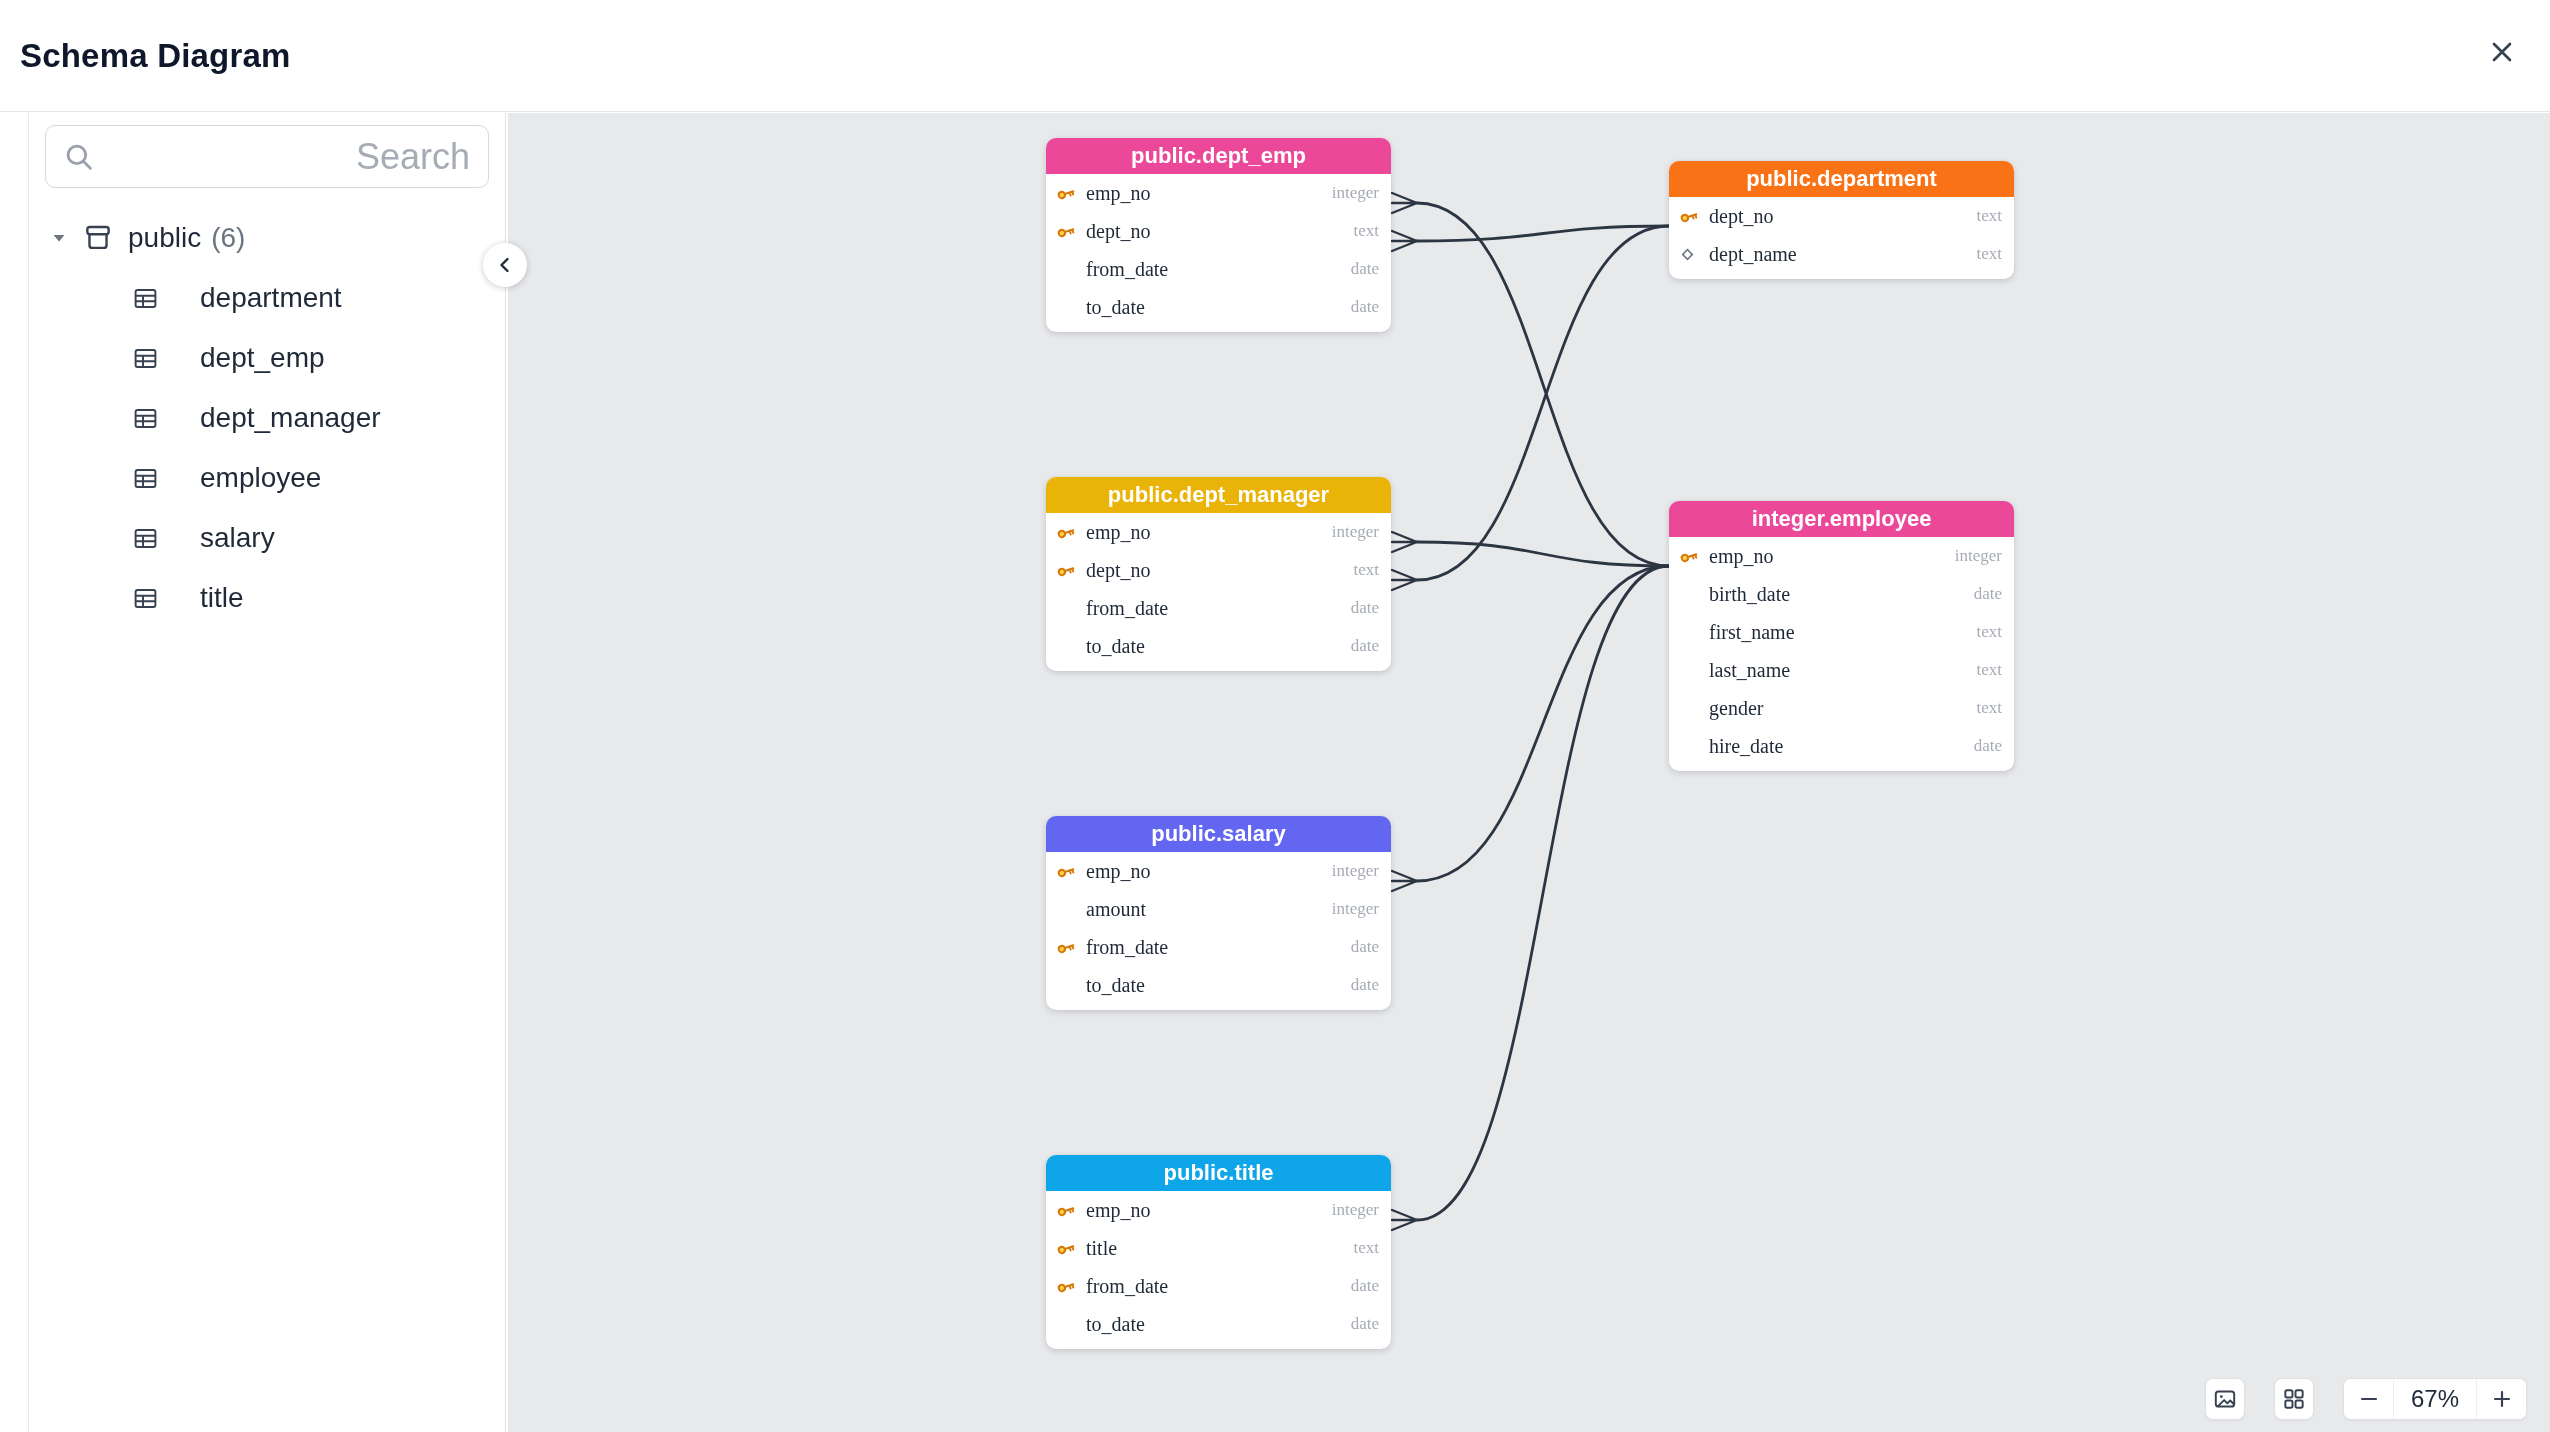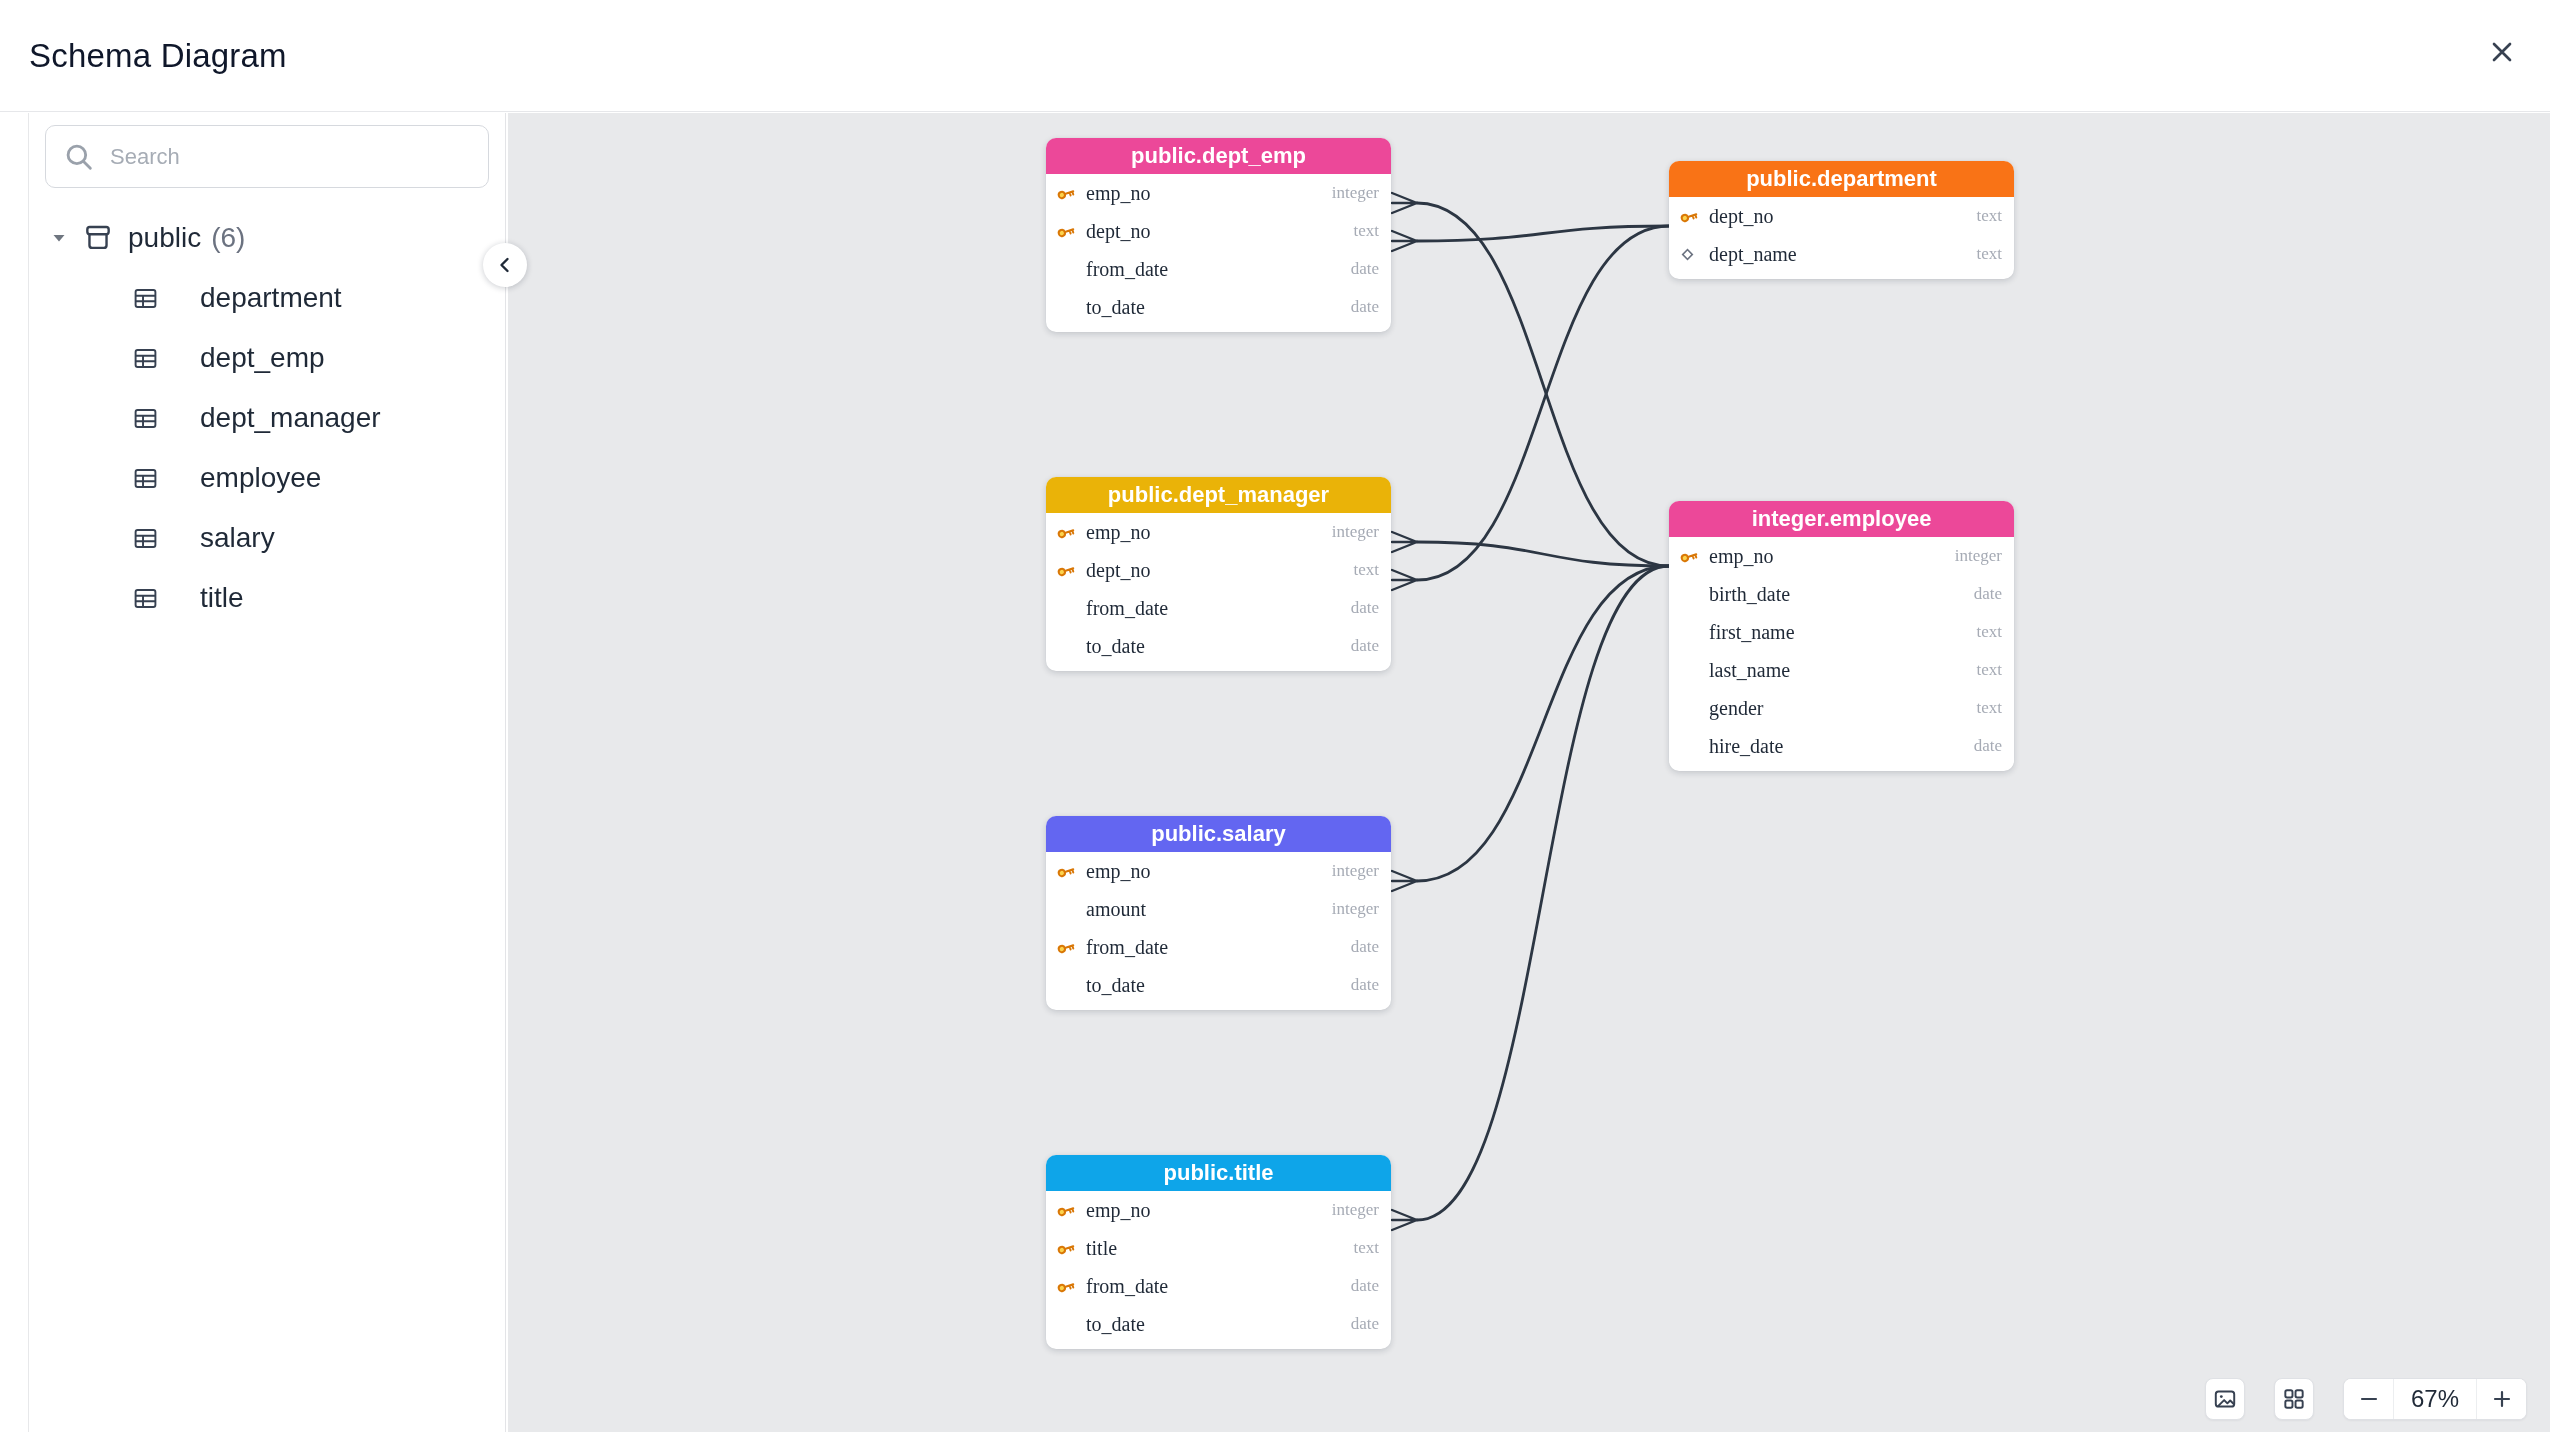--- a/index.html
+++ b/index.html
@@ -2,36 +2,36 @@
 <html><head>
 <meta charset="utf-8">
 <style>
   * { margin:0; padding:0; box-sizing:border-box; }
   html,body { width:2550px; height:1432px; overflow:hidden; background:#ffffff;
     font-family:"Liberation Sans", sans-serif; }
 
   
   .header { position:absolute; left:0; top:0; width:2550px; height:112px;
     background:#ffffff; border-bottom:1px solid #e6e7ea; z-index:20; }
-  .header h1 { position:absolute; left:29px; top:50%; transform:translateY(-50%);
-    font-size:33px; font-weight:400; color:#0f172a; letter-spacing:0.2px; }
+  .header h1 { position:absolute; left:20px; top:50%; transform:translateY(-50%);
+    font-size:33px; font-weight:700; color:#0f172a; letter-spacing:0.2px; }
   .close-btn { position:absolute; right:20px; top:24px; width:56px; height:56px;
     background:transparent; border:none; cursor:pointer; display:flex;
     align-items:center; justify-content:center; }
 
   
   .sidebar { position:absolute; left:28px; top:113px; width:478px; bottom:0;
     background:#ffffff; border-left:1px solid #e7e8ea; border-right:1px solid #e3e4e7;
     z-index:10; }
   .search-box { position:relative; margin:12px 16px 0 16px; height:63px;
     border:1.5px solid #d6d9de; border-radius:10px; background:#fff;
     display:flex; align-items:center; }
   .search-box svg { margin-left:16px; flex:0 0 auto; }
   .search-box input { border:none; outline:none; background:transparent;
-    font-family:inherit; font-size:22px; color:#000000; margin-left:14px; width:360px; }
+    font-family:inherit; font-size:36px; color:#000000; margin-left:14px; width:360px;text-align:right; }
   .search-box input::placeholder { color:#a6acb5; }
   .tree { margin-top:20px; }
   .tree-schema { display:flex; align-items:center; height:60px; padding-left:20px;
     cursor:pointer; }
   .tree-schema .box-icon { margin-left:13px; }
   .tree-schema .lbl { font-size:28px; color:#1f2937; margin-left:14px; }
   .tree-schema .cnt { font-size:28px; color:#6b7280; margin-left:10px; }
   .tree-item { display:flex; align-items:center; height:60px; padding-left:103px;
     cursor:pointer;gap:28px; }
   .tree-item .lbl { font-size:28px; color:#1f2937; margin-left:13px; }

